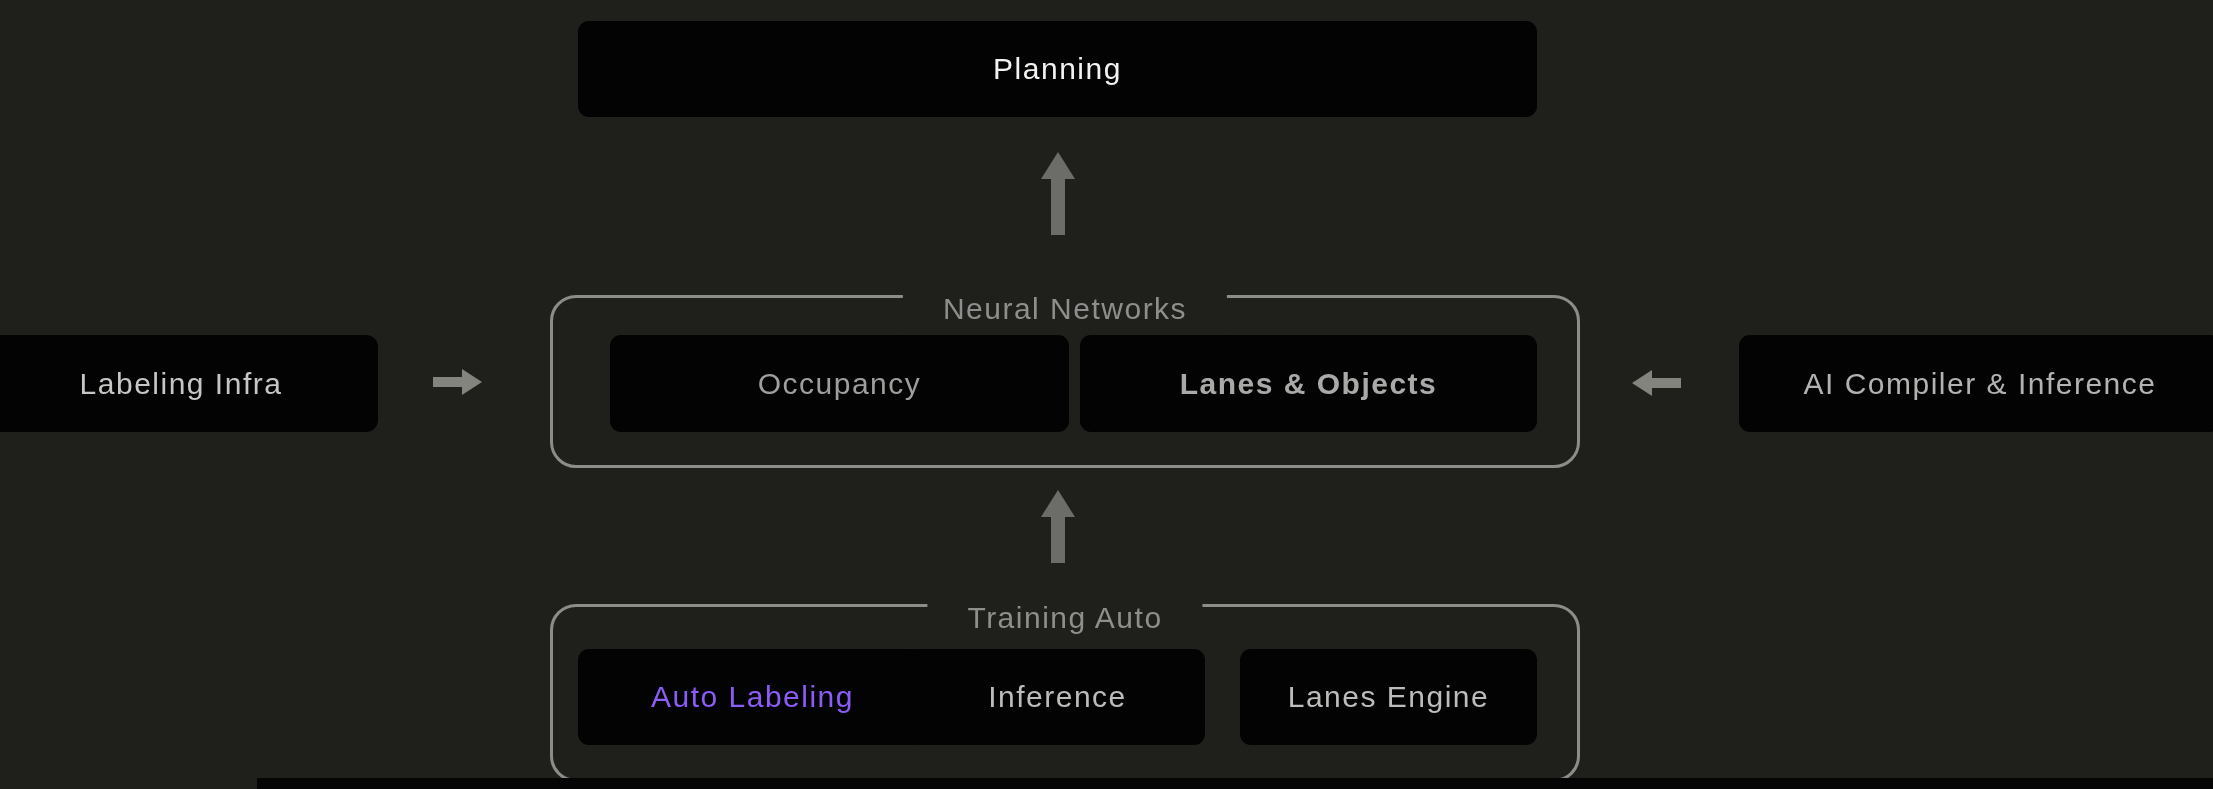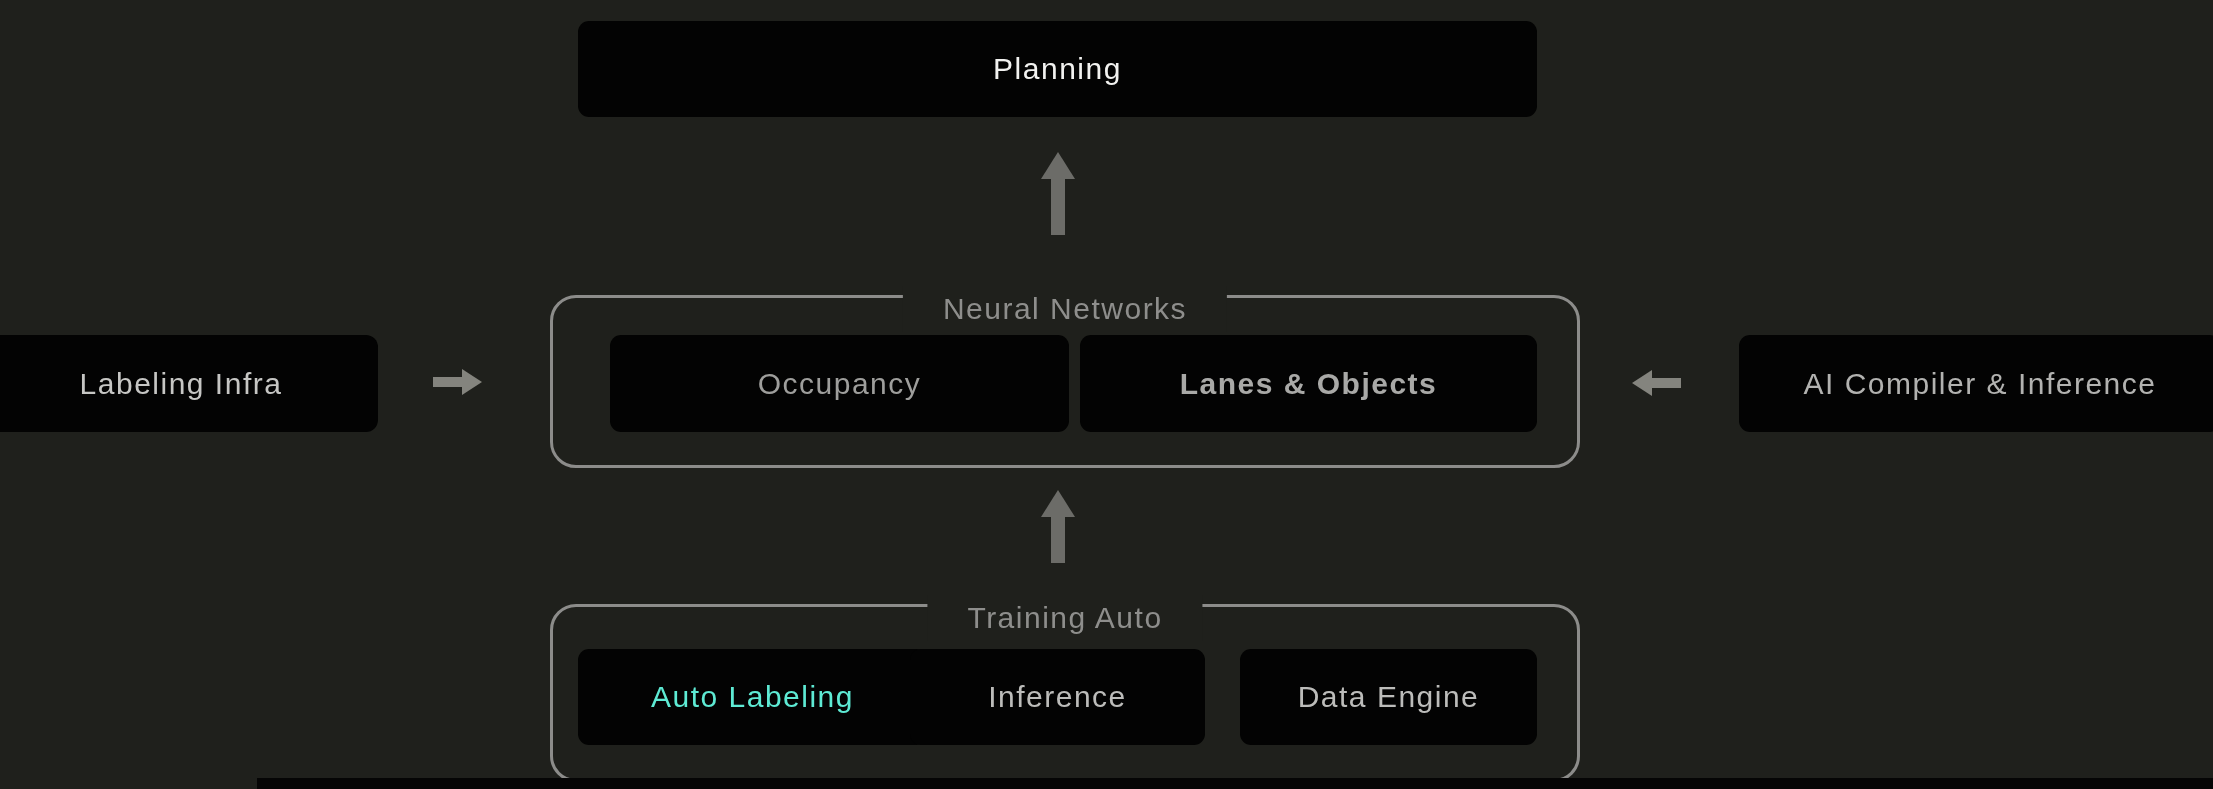--- a/index.html
+++ b/index.html
@@ -22,21 +22,21 @@
     justify-content: center;
     font-size: 30px;
     letter-spacing: 1.5px;
     white-space: nowrap;
   }
   .node-planning       { left: 578px;  top: 21px;  width: 959px; height: 96px; color: #f2f2f0; }
   .node-training-infra { left: -16px;  top: 335px; width: 394px; height: 97px; color: #c6c6c4; border-radius: 12px; }
   .node-occupancy      { left: 610px;  top: 335px; width: 459px; height: 97px; color: #9e9e9c; }
   .node-lanes          { left: 1080px; top: 335px; width: 457px; height: 97px; color: #a9a9a7; font-weight: bold; }
   .node-ai-compiler    { left: 1739px; top: 335px; width: 482px; height: 97px; color: #b2b2b0; }
-  .node-auto-labeling  { left: 578px;  top: 649px; width: 349px; height: 96px; color: #5eead4; }
+  .node-auto-labeling  { left: 578px;  top: 649px; width: 349px; height: 96px; color: #8b5cf6; }
   .node-simulation     { left: 910px;  top: 649px; width: 295px; height: 96px; color: #bcbcba; }
   .node-data-engine    { left: 1240px; top: 649px; width: 297px; height: 96px; color: #bcbcba; }
 
   
   .group {
     position: absolute;
     border: 3px solid #8c8c8a;
     border-radius: 26px;
   }
   .group-neural-networks { left: 550px; top: 295px; width: 1024px; height: 167px; }
@@ -148,18 +148,18 @@
   <div class="group group-training-data">
     <span class="group-label">Training Auto</span>
   </div>
   <div class="node node-auto-labeling">
     <span>Auto Labeling</span>
   </div>
   <div class="node node-simulation">
     <span>Inference</span>
   </div>
   <div class="node node-data-engine">
-    <span>Data Engine</span>
+    <span>Lanes Engine</span>
   </div>
 
   <div class="bottom-bar"></div>
 
 </div>
 
 </body></html>

